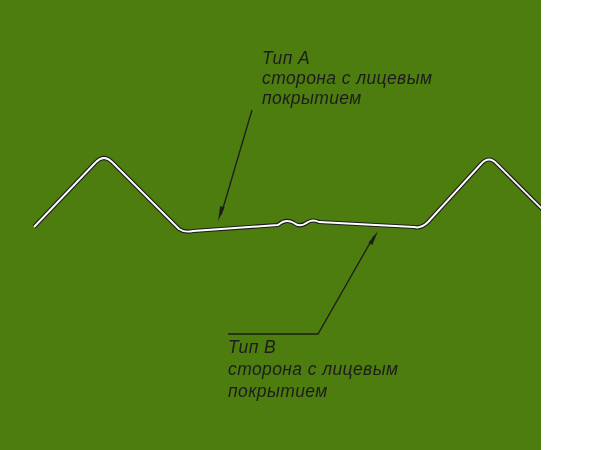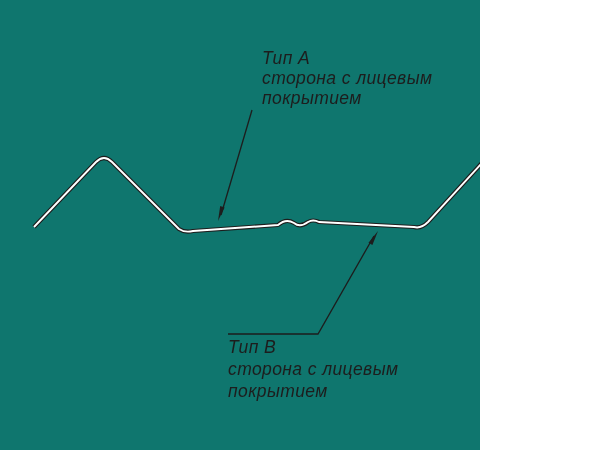--- a/index.html
+++ b/index.html
@@ -2,23 +2,23 @@
 <html><head>
 <meta charset="utf-8">
 <style>
   html, body {
     margin: 0;
     padding: 0;
     background: #ffffff;
   }
   .stage {
     position: relative;
-    width: 480px;
+    width: 541px;
     height: 450px;
-    background: #0f766e;
+    background: #4d7c0f;
     overflow: hidden;
     font-family: "Liberation Sans", sans-serif;
   }
   svg { display: block; }
   .label-text {
     font-family: "Liberation Sans", sans-serif;
     font-style: italic;
     font-size: 17.5px;
     letter-spacing: 0.4px;
     fill: #1d1d1d;

